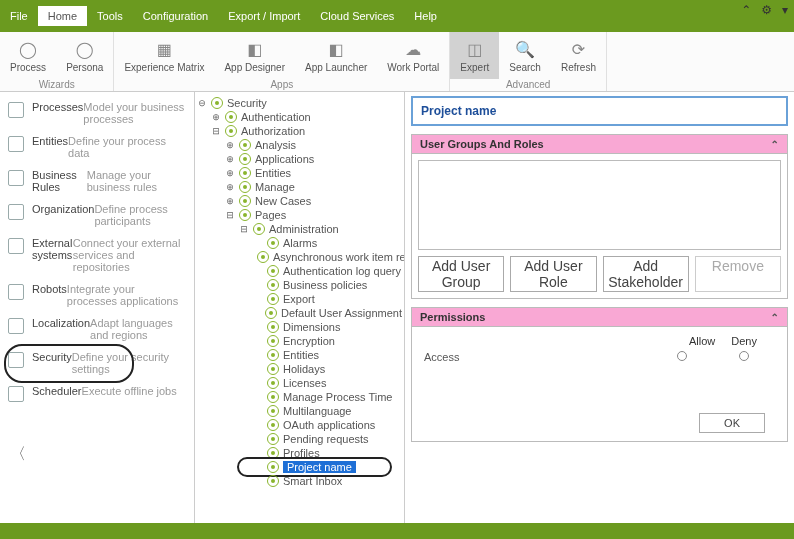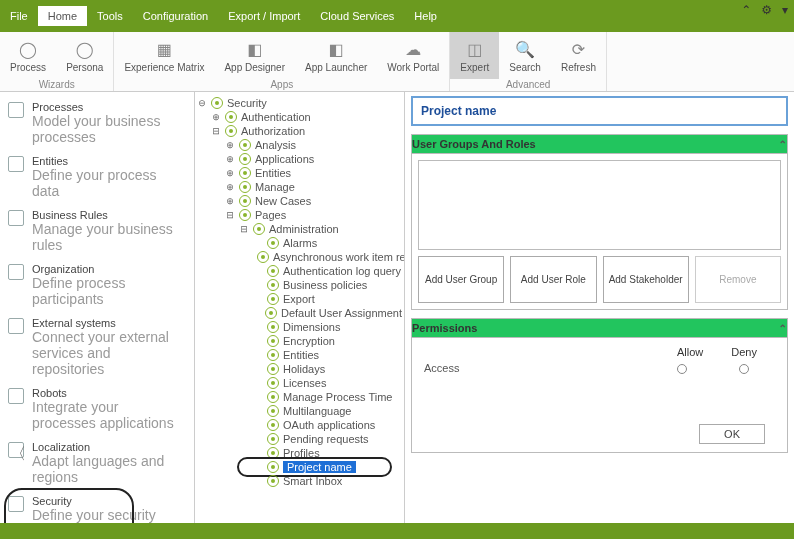--- a/index.html
+++ b/index.html
@@ -20,53 +20,53 @@
 .rbtn.selected{background:#d2d2d2}
 .ricon{width:22px;height:22px;margin-bottom:2px;display:flex;align-items:center;justify-content:center;font-size:16px;color:#888}
 .rlabel{font-size:10px;color:#555;white-space:nowrap}
 .rgcap{text-align:center;font-size:10px;color:#888;padding:0 0 1px}
 
 
 .main{display:flex;height:443px}
 .sidebar{width:195px;border-right:1px solid #ccc;padding:4px 0;position:relative;overflow:hidden}
 .nav-item{display:flex;gap:8px;padding:5px 8px;cursor:pointer;align-items:flex-start}
 .nav-item .picon{width:16px;height:16px;border:1px solid #9aa;border-radius:2px;flex-shrink:0;margin-top:1px}
-.nav-item .ptxt{display:flex;flex-direction:column}
+.nav-item .ptxt{display:flex;flex-direction:row}
 .nav-item .ptitle{font-size:11px;color:#444}
-.nav-item .pdesc{font-size:14px;color:#9a9a9a}
+.nav-item .pdesc{font-size:11px;color:#9a9a9a}
 .nav-item.sel{position:relative}
 .nav-item.sel::after{content:"";position:absolute;left:4px;right:60px;top:-2px;bottom:-3px;border:2px solid #222;border-radius:18px;pointer-events:none}
 .back{position:absolute;bottom:70px;left:10px;font-size:16px;color:#666;cursor:pointer}
 
 
 .tree{width:210px;border-right:1px solid #ccc;overflow:auto;padding:4px 2px}
 .tn{display:flex;align-items:center;gap:4px;padding:1px 0;cursor:pointer;white-space:nowrap}
 .tn .tw{width:10px;text-align:center;color:#666;font-size:9px}
 .tn .ticon{width:12px;height:12px;border-radius:50%;border:1px solid #8ab52e;flex-shrink:0;position:relative}
 .tn .ticon::after{content:"";position:absolute;width:4px;height:4px;background:#8ab52e;border-radius:50%;left:3px;top:3px}
 .tn .tl{color:#555}
 .tn.sel .tl{background:#1e6fd6;color:#fff;padding:0 4px}
 .tn.sel{position:relative}
 .tn.sel::before{content:"";position:absolute;left:40px;right:10px;top:-3px;bottom:-3px;border:2px solid #222;border-radius:10px;pointer-events:none}
 
 
 .content{flex:1;padding:4px 6px;overflow:auto}
 .titlebox{border:2px solid #6aa1d8;padding:6px 8px;margin-bottom:8px}
 .titlebox span{color:#1e4f9a;font-weight:bold;font-size:12px}
 .panel{border:1px solid #bbb;margin-bottom:8px}
-.panel-hd{background:#22c55e;border-bottom:1px solid #bbb;padding:3px 0;display:flex;justify-content:space-between;align-items:center;font-weight:bold;color:#555}
+.panel-hd{background:#f9a8d4;border-bottom:1px solid #bbb;padding:3px 8px;display:flex;justify-content:space-between;align-items:center;font-weight:bold;color:#555}
 .panel-hd .col{font-size:10px;color:#555;cursor:pointer}
 .panel-body{padding:6px;min-height:110px;display:flex;flex-direction:column}
 .listarea{flex:1;border:1px solid #bbb;background:#fff;margin-bottom:6px;min-height:90px}
 .btnrow{display:flex;gap:6px;justify-content:space-between}
-.btn{border:1px solid #aaa;background:#fff;font-size:10px;padding:17px 0;flex:1;text-align:center;cursor:pointer;color:#444}
+.btn{border:1px solid #aaa;background:#fff;font-size:14px;padding:1px 0;flex:1;text-align:center;cursor:pointer;color:#444}
 .btn:last-child{color:#aaa;border-color:#ccc}
 .perm{padding:8px 12px}
-.permhdr{display:flex;justify-content:flex-end;gap:28px;padding-right:18px;color:#555}
-.permrow{display:flex;align-items:flex-end;margin-top:4px}
+.permhdr{display:flex;justify-content:flex-end;gap:16px;padding-right:18px;color:#555}
+.permrow{display:flex;align-items:flex-start;margin-top:4px}
 .permrow .plabel{flex:1;color:#555}
 .radio{width:10px;height:10px;border:1px solid #888;border-radius:50%;margin:0 26px}
 .okrow{display:flex;justify-content:flex-end;margin-top:50px;padding-right:10px}
 .okbtn{border:1px solid #aaa;background:#fff;padding:3px 24px;cursor:pointer;color:#444}
 
 .footer{height:16px;background:#6b9a1f;position:absolute;bottom:0;left:0;right:0}
 </style>
 </head>
 <body>
 

